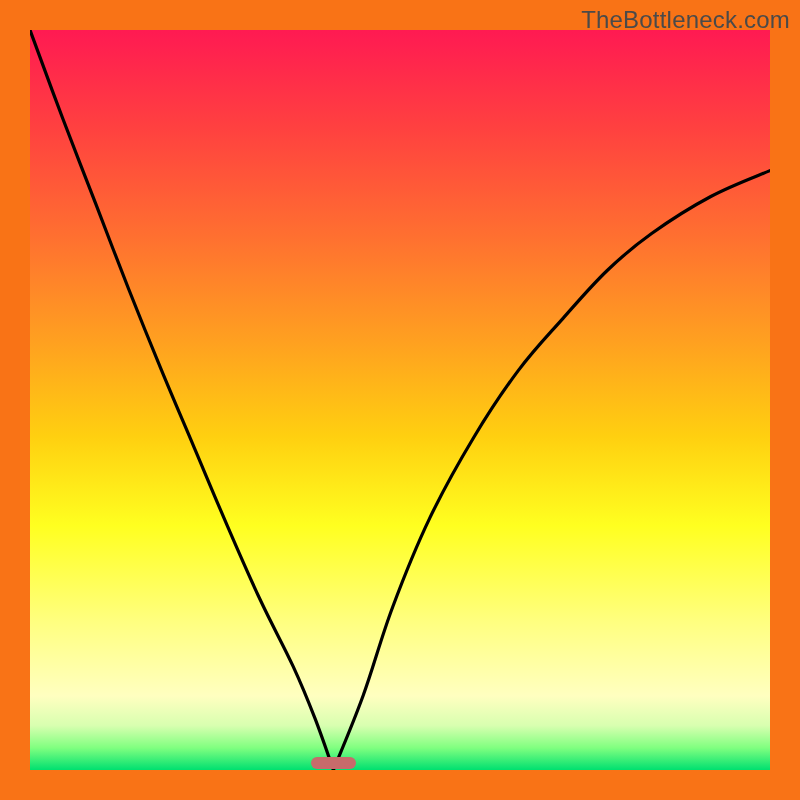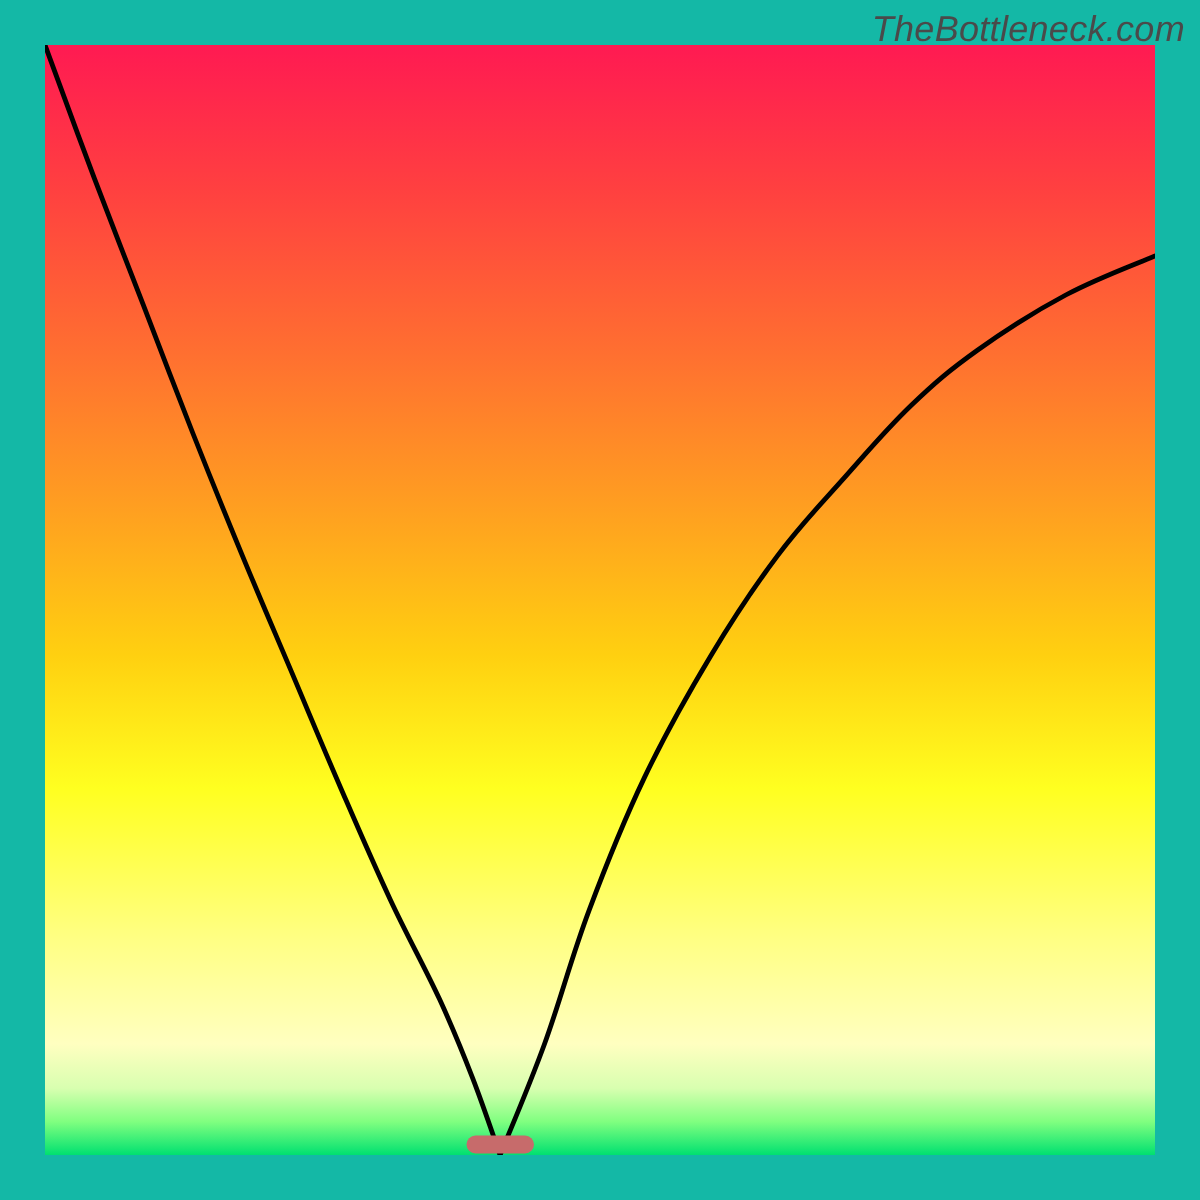--- a/index.html
+++ b/index.html
@@ -8,22 +8,21 @@
     width: 800px;
     height: 800px;
     overflow: hidden;
     background: #000;
     font-family: Arial, Helvetica, sans-serif;
   }
   .frame {
     position: relative;
     width: 800px;
     height: 800px;
-    background: #14b8a6;
-    font-style: italic;
+    background: #f97316;
   }
   .plot {
     position: absolute;
     left: 30px;
     top: 30px;
     width: 740px;
     height: 740px;
     background: linear-gradient(
       to bottom,
       #ff1a52 0%,

